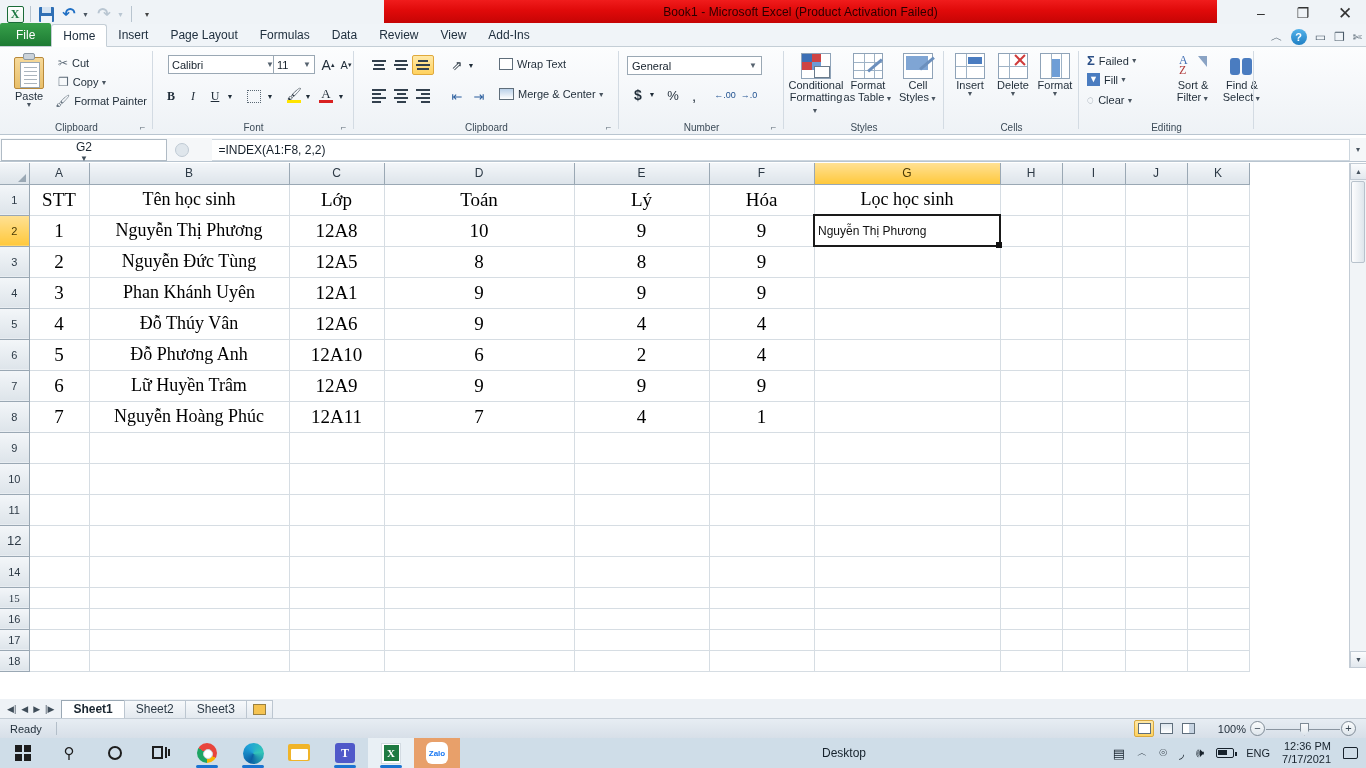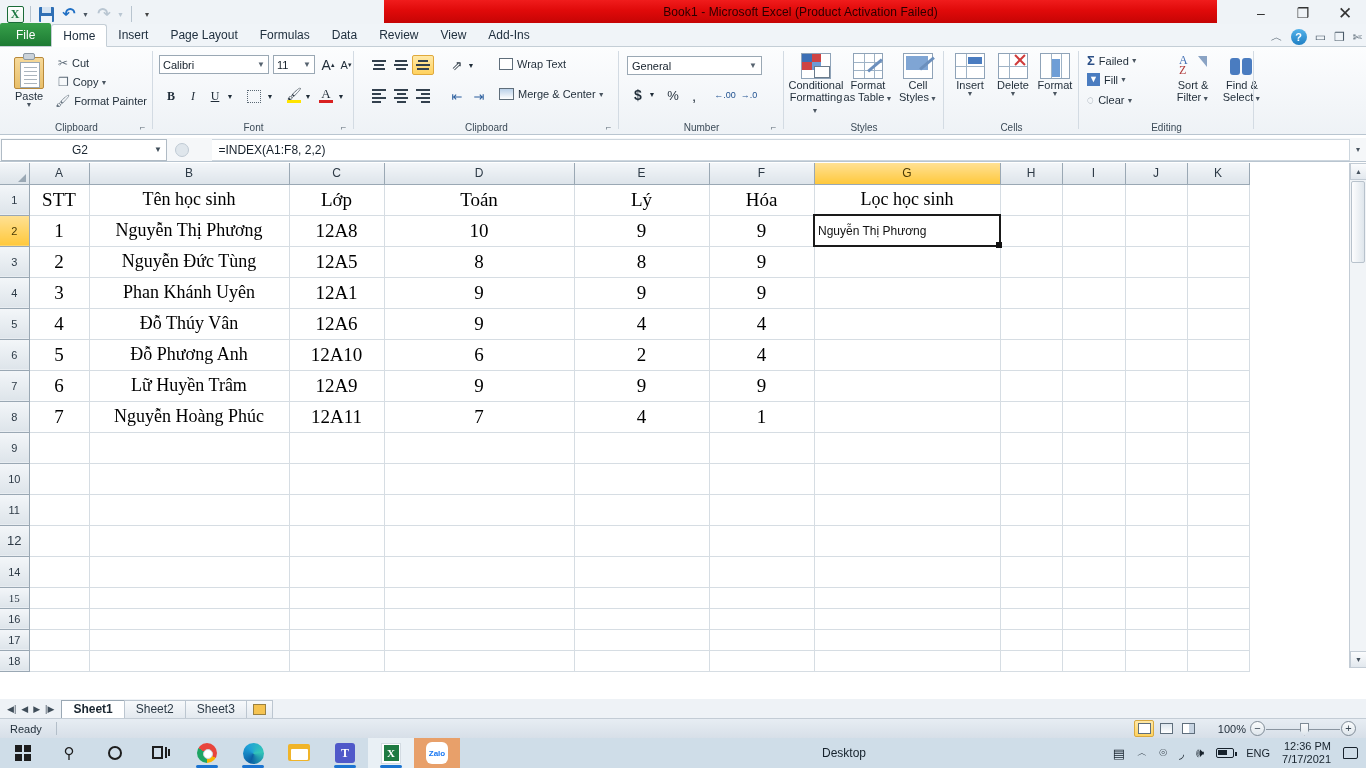--- a/index.html
+++ b/index.html
@@ -207,20 +207,21 @@
   .fbar {
     position: absolute; top: 138px; left: 0; width: 1366px; height: 24px;
     background: #f5f7f9; display: flex; align-items: center;
     border-bottom: 1px solid #b9c5d0;
   }
   .namebox {
     width: 166px; height: 22px; margin-left: 1px;
     background: #fff; border: 1px solid #b0bbc5;
     display: flex; align-items: center; justify-content: space-between;
     padding: 0 4px;
+    flex-direction: column;
   }
   .namebox .nm { flex: 1; text-align: center; font-size: 12px; color: #1b2732; }
   .fb-btns { display: flex; align-items: center; gap: 6px; padding: 0 8px; }
   .fb-btn { width: 14px; height: 14px; border-radius: 50%; background: #dfe6ec; border: 1px solid #bfcad4; }
   .fx { font-family: "Liberation Serif", serif; font-style: italic; font-size: 13px; color: #2c3a47; margin-top: 41px; }
   .fbinput {
     flex: 1; height: 22px; background: #fff; border: 1px solid #cdd6de; border-left: none;
     display: flex; align-items: center; padding-left: 6px;
     font-size: 12px; color: #15202b;
   }
@@ -508,21 +509,21 @@
       <div class="cbitem" style="left:55px; top:47px;">
         <span class="scissors">🖌</span>
         <span>Format Painter</span>
       </div>
       <div class="rglabel">Clipboard</div>
       <div class="dlg-launch">⌐</div>
       <div class="rgsep" style="right:0"></div>
     </div>
 
     <div class="rgroup" style="left:153px; width:201px;">
-      <div class="fontbox" style="left:6px; top:8px; width:110px; height:19px;">
+      <div class="fontbox" style="left:15px; top:8px; width:110px; height:19px;">
         <span>Calibri</span>
         <span class="cv">▼</span>
       </div>
       <div class="fontbox" style="left:120px; top:8px; width:42px; height:19px;">
         <span>11</span>
         <span class="cv">▼</span>
       </div>
       <div class="rbtn" style="left:166px; top:8px; width:18px; height:19px; font-size:14px;">A<sup style="font-size:7px">▴</sup></div>
       <div class="rbtn" style="left:184px; top:8px; width:18px; height:19px; font-size:11px;">A<sup style="font-size:7px">▾</sup></div>
 

